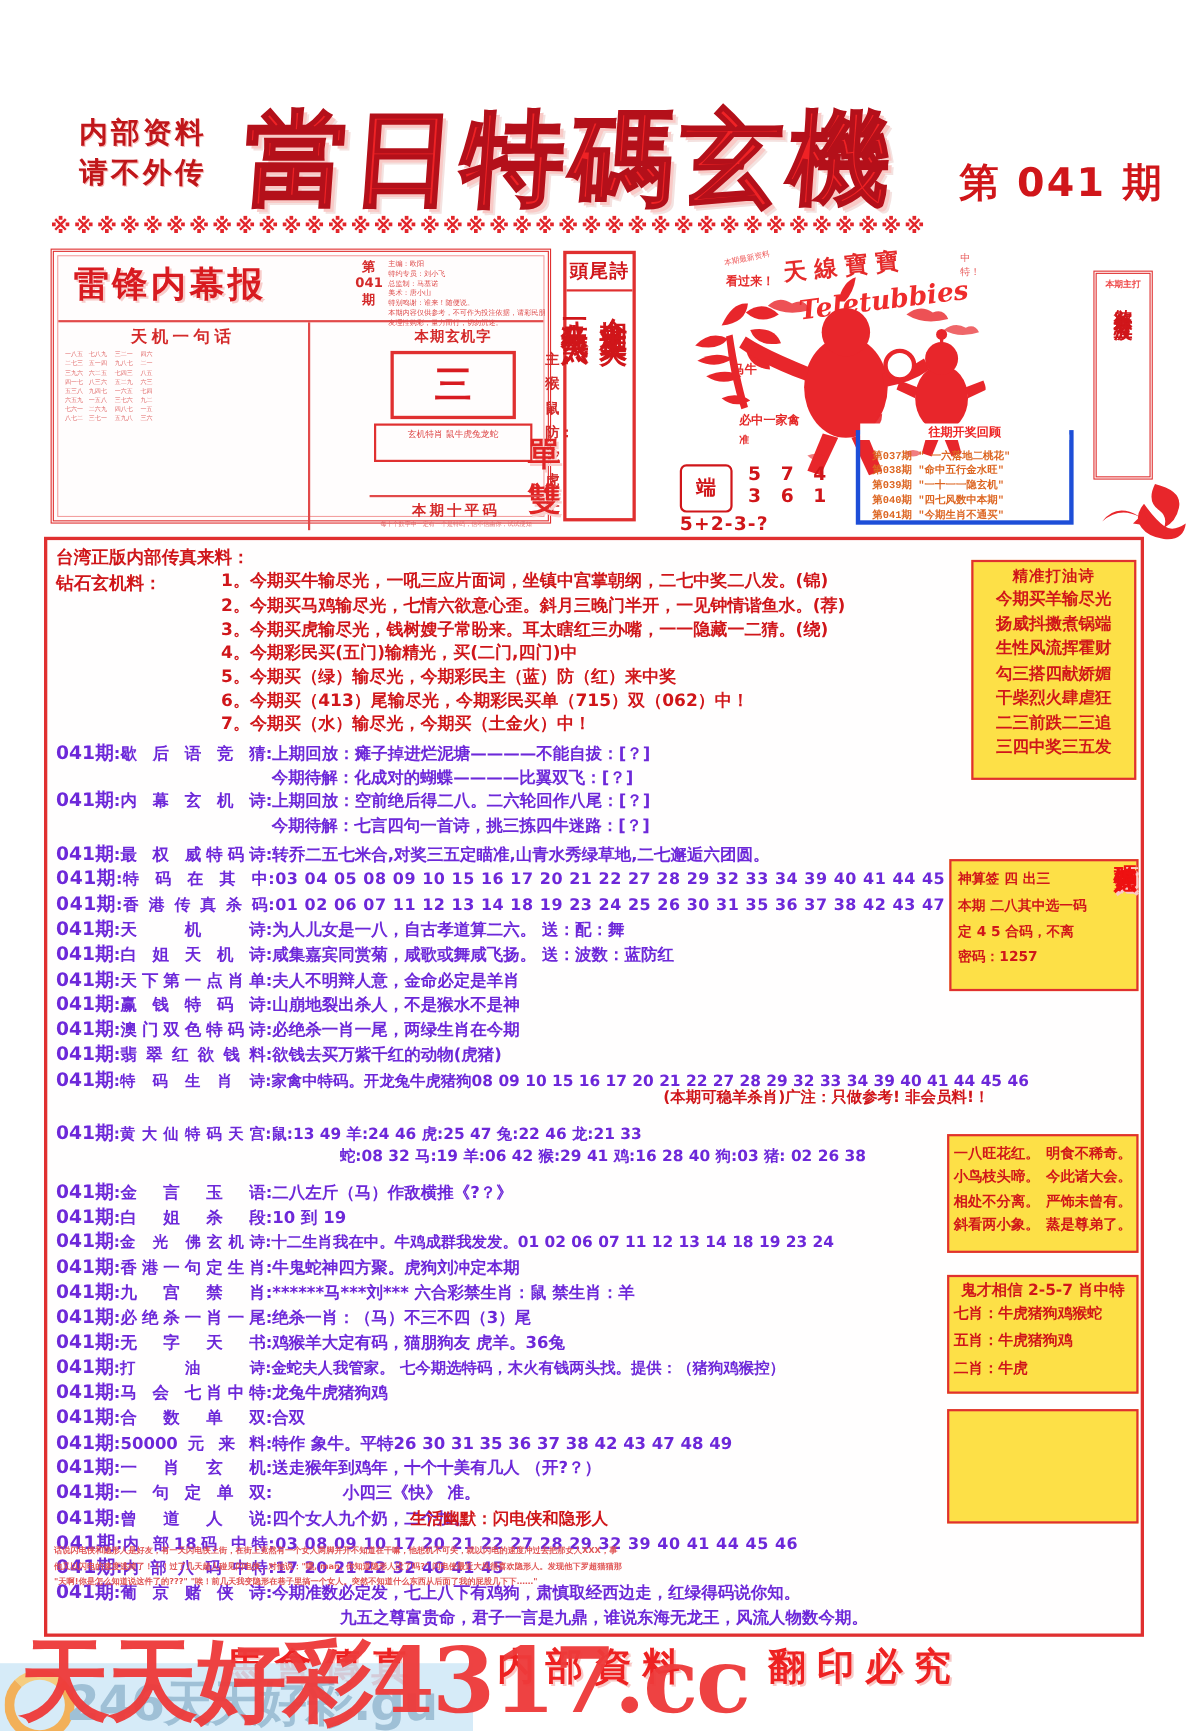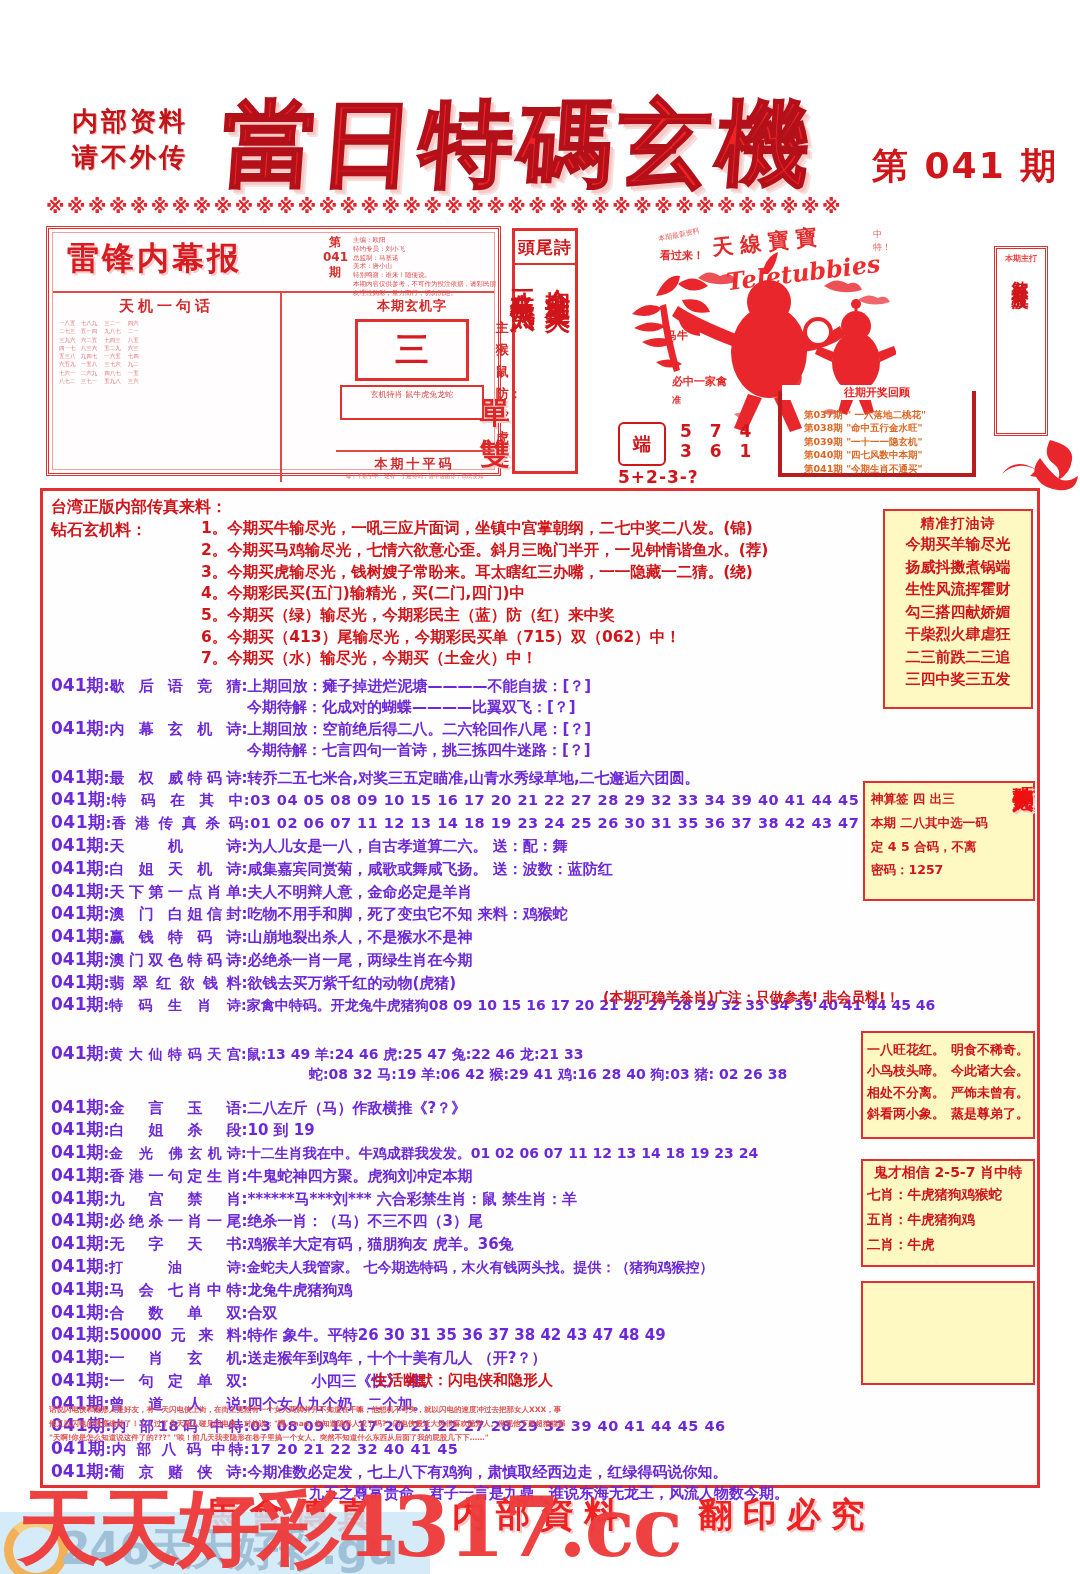--- a/index.html
+++ b/index.html
@@ -125,21 +125,21 @@
     display:inline-block;width:44px;height:40px;border:2px solid #d0161a;
     border-radius:6px;text-align:center;line-height:40px;font-size:18px;
     vertical-align:top;margin-right:8px;
   }
   .duan-rows{display:inline-block;vertical-align:top;font-size:17px;letter-spacing:6px;}
   .duan-eq{margin-top:2px;font-size:17px;letter-spacing:1px;}
 
   
   .hist{
     position:absolute;left:732px;top:167px;width:198px;height:86px;
-    border:4px solid #b91c1c;box-sizing:border-box;padding:13px 4px 2px 22px;
+    border:4px solid #1d4ed8;box-sizing:border-box;padding:13px 4px 2px 11px;font-family:Liberation Mono, monospace;
   }
   .hist-title{
     position:absolute;left:0;top:-10px;width:100%;text-align:center;
     font-size:11px;font-weight:bold;color:#e22;background:#fff;
   }
   .hist-row{font-size:9.5px;line-height:1.42;font-weight:bold;white-space:nowrap;color:#d62;}
 
   
   .rbox{
     position:absolute;left:948px;top:22px;width:54px;height:190px;
@@ -178,21 +178,21 @@
   .life-humor{
     position:absolute;left:0;top:880px;width:840px;text-align:center;
     font-size:15px;font-weight:bold;color:#d0161a;
   }
   .fine{
     position:absolute;left:6px;top:912px;width:960px;
     font-size:7.5px;line-height:1.85;color:#e05555;font-weight:bold;
   }
 
   
-  .sb{position:absolute;border:2px solid #e03030;box-sizing:border-box;background:#fef9c3;}
+  .sb{position:absolute;border:2px solid #e03030;box-sizing:border-box;background:#fde047;}
   .sb-title{text-align:center;font-size:14px;font-weight:bold;letter-spacing:1px;color:#d0161a;}
   .sb-line{font-size:15px;font-weight:bold;line-height:1.5;text-align:center;color:#d0161a;}
 
   #sb-poem{left:840px;top:18px;width:150px;height:200px;padding:4px 2px;}
   #sb-shenma{left:820px;top:290px;width:172px;height:120px;padding:4px 6px;border:2px solid #e03030;}
   .sm-line{font-size:12.5px;font-weight:bold;line-height:1.9;white-space:nowrap;color:#d0161a;}
   .shen-vert{
     position:absolute;right:-4px;top:-10px;
     writing-mode:vertical-rl;text-orientation:upright;
     font-size:21px;font-weight:bold;letter-spacing:-1px;color:#e11;
@@ -434,21 +434,20 @@
         </div>
       </div>
 
       <div style="margin-top:6px;">
         <div class="ln"><span class="qi">041期</span>:<span class="cat">最 权 威特码诗</span>:<span class="val">转乔二五七米合,对奖三五定瞄准,山青水秀绿草地,二七邂逅六团圆。</span></div>
         <div class="ln numrow"><span class="qi">041期</span>:<span class="cat">特 码 在 其 中</span>:<span class="val">03 04 05 08 09 10 15 16 17 20 21 22 27 28 29 32 33 34 39 40 41 44 45 46</span></div>
         <div class="ln numrow"><span class="qi">041期</span>:<span class="cat">香 港 传 真 杀 码</span>:<span class="val">01 02 06 07 11 12 13 14 18 19 23 24 25 26 30 31 35 36 37 38 42 43 47 48 49</span></div>
         <div class="ln"><span class="qi">041期</span>:<span class="cat">天 机 诗</span>:<span class="val">为人儿女是一八，自古孝道算二六。 送：配：舞</span></div>
         <div class="ln"><span class="qi">041期</span>:<span class="cat">白 姐 天 机 诗</span>:<span class="val">咸集嘉宾同赏菊，咸歌或舞咸飞扬。 送：波数：蓝防红</span></div>
         <div class="ln"><span class="qi">041期</span>:<span class="cat">天下第一点肖单</span>:<span class="val">夫人不明辩人意，金命必定是羊肖</span></div>
-        <div class="ln"><span class="qi">041期</span>:<span class="cat">澳 门 白姐信封</span>:<span class="val">吃物不用手和脚，死了变虫它不知  来料：鸡猴蛇</span></div>
         <div class="ln"><span class="qi">041期</span>:<span class="cat">赢 钱 特 码 诗</span>:<span class="val">山崩地裂出杀人，不是猴水不是神</span></div>
         <div class="ln"><span class="qi">041期</span>:<span class="cat">澳门双色特码诗</span>:<span class="val">必绝杀一肖一尾，两绿生肖在今期</span></div>
         <div class="ln"><span class="qi">041期</span>:<span class="cat">翡 翠 红 欲 钱 料</span>:<span class="val">欲钱去买万紫千红的动物(虎猪)</span></div>
         <div class="ln sm"><span class="qi">041期</span>:<span class="cat">特 码 生 肖 诗</span>:<span class="val">家禽中特码。开龙兔牛虎猪狗08 09 10 15 16 17 20 21 22 27 28 29 32 33 34 39 40 41 44 45 46</span></div>
       </div>
 
       <div style="margin-top:26px;">
         <div class="ln sm"><span class="qi">041期</span>:<span class="cat">黄大仙特码天宫</span>:<span class="val">鼠:13 49 羊:24 46 虎:25 47 兔:22 46 龙:21 33</span></div>
         <div class="ln sm indent2">蛇:08 32 马:19 羊:06 42 猴:29 41 鸡:16 28 40 狗:03  猪: 02 26 38</div>
       </div>

